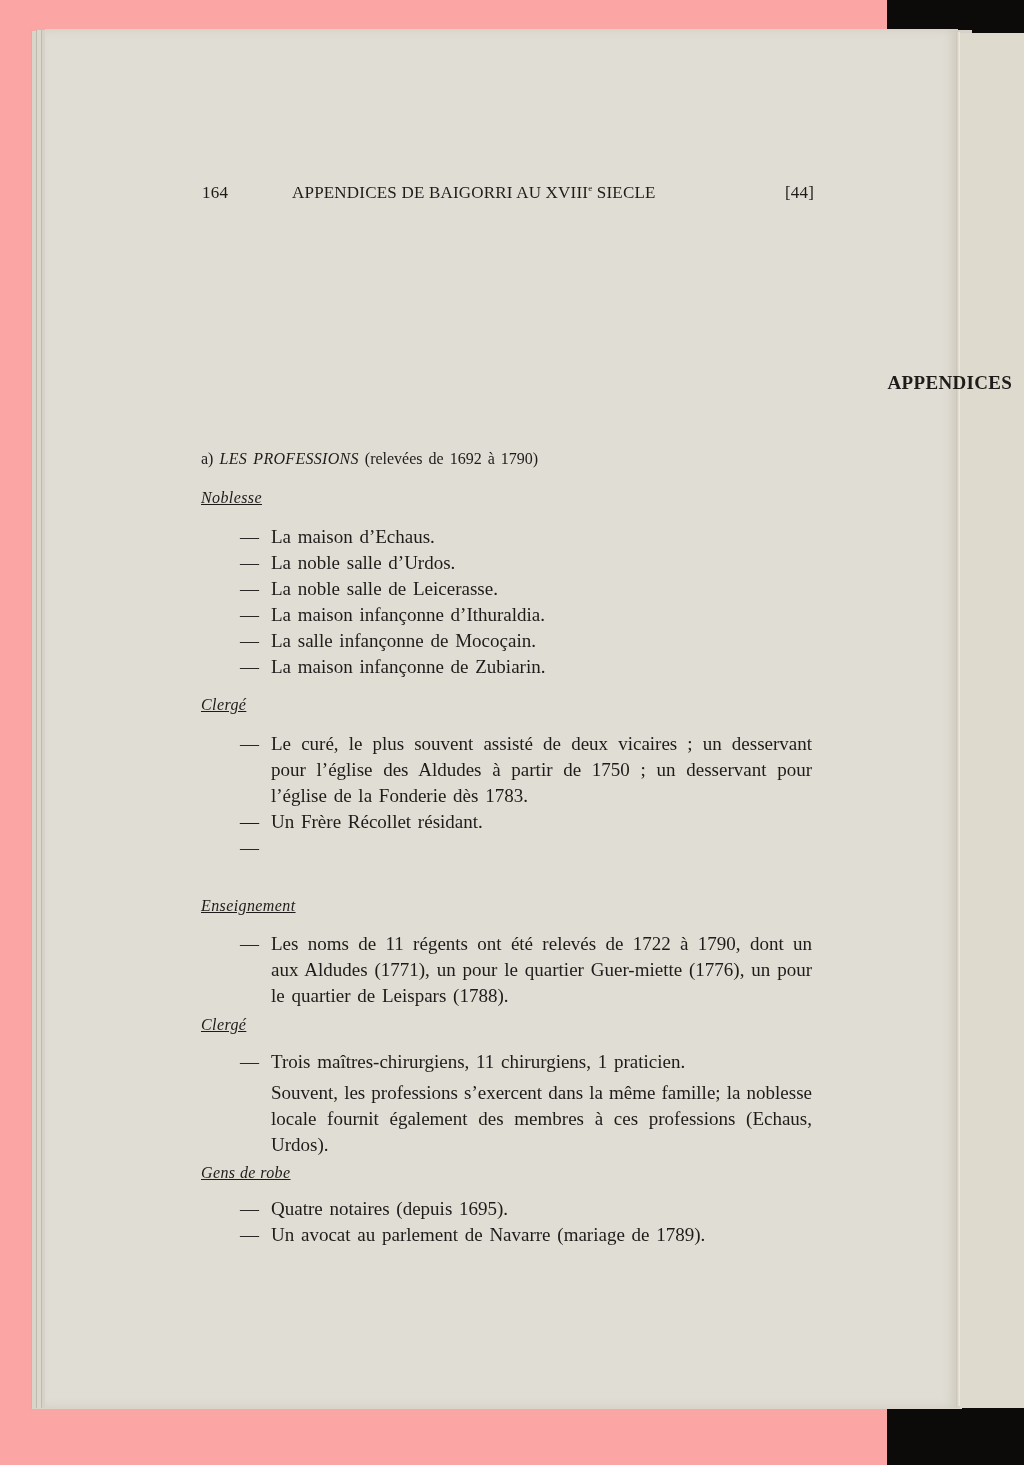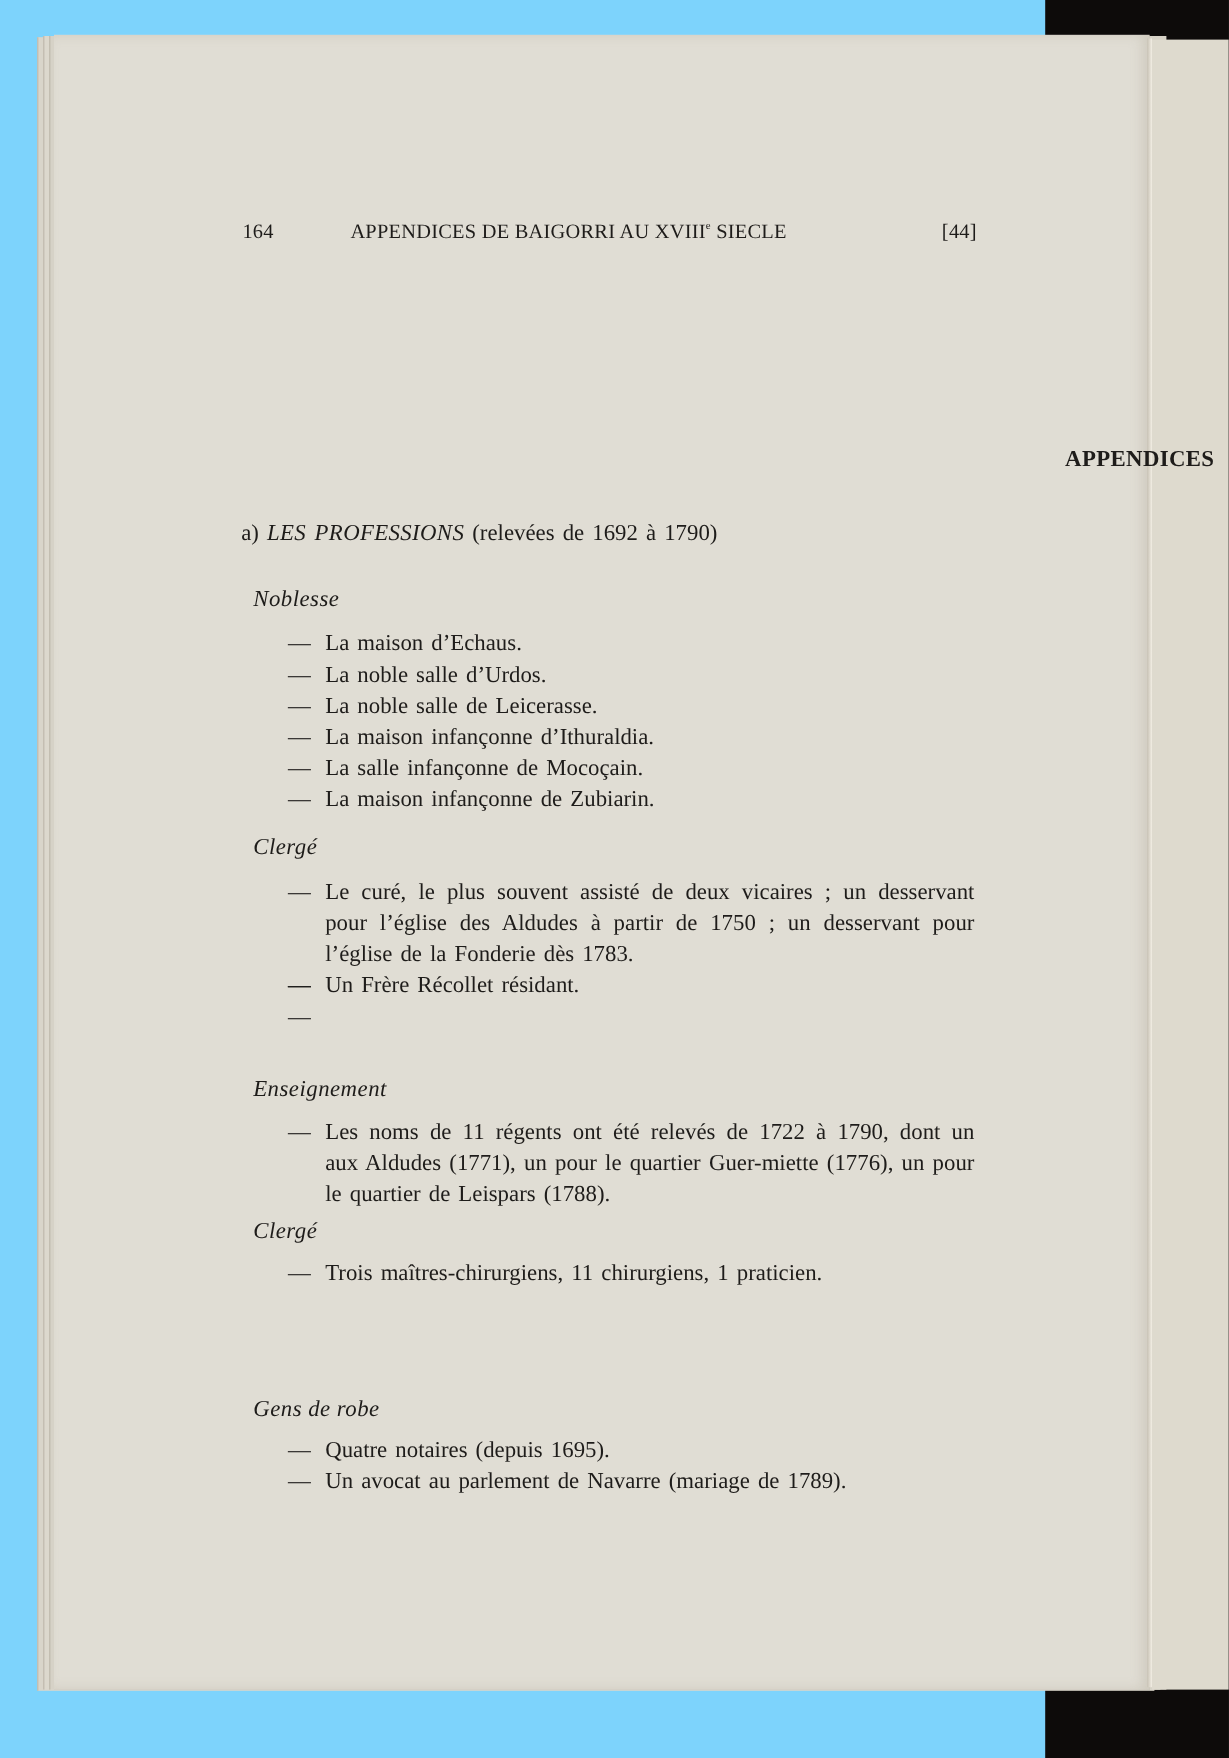--- a/index.html
+++ b/index.html
@@ -7,21 +7,22 @@
     padding: 0;
     width: 1024px;
     height: 1465px;
     overflow: hidden;
     background: #0d0b0a;
   }
   .scan {
     position: relative;
     width: 871px;
     height: 1465px;
-    background: #7dd3fc;
+    background: #fca5a5;
+    padding-left: 16px;
   }
   .page-stack {
     position: absolute;
     left: 31px;
     top: 31px;
     width: 930px;
     height: 1378px;
     background: #d9d5ca;
     border-left: 1px solid #bfb9ac;
   }
@@ -78,32 +79,33 @@
     top: 372px;
     left: 0;
     width: 1012px;
     text-align: right;
     font-weight: bold;
     font-size: 19px;
     letter-spacing: 0.3px;
   }
   .section-title {
     position: absolute;
-    top: 434px;
+    top: 450px;
     left: 201px;
-    font-size: 19px;
+    font-size: 16px;
     word-spacing: 2px;
   }
   .section-title i { letter-spacing: 0.3px; }
   .cat {
     position: absolute;
-    left: 211px;
-    font-size: 19px;
+    left: 201px;
+    font-size: 16px;
     font-style: italic;
     letter-spacing: 0.4px;
+    text-decoration: underline;
   }
   .items {
     position: absolute;
     left: 240px;
     width: 572px;
     font-size: 19px;
     line-height: 26px;
   }
   .item {
     position: relative;
@@ -166,20 +168,21 @@
     </div>
 
     <div class="cat" style="top:897px">Enseignement</div>
     <div class="items" style="top:931px">
       <div class="item"><span class="dash">—</span><span>Les noms de 11 régents ont été relevés de 1722 à 1790, dont un aux Aldudes (1771), un pour le quartier Guer-miette (1776), un pour le quartier de Leispars (1788).</span></div>
     </div>
 
     <div class="cat" style="top:1016px">Clergé</div>
     <div class="items" style="top:1049px">
       <div class="item"><span class="dash">—</span><span>Trois maîtres-chirurgiens, 11 chirurgiens, 1 praticien.</span></div>
+      <div class="note">Souvent, les professions s’exercent dans la même famille; la noblesse locale fournit également des membres à ces professions (Echaus, Urdos).</div>
     </div>
 
     <div class="cat" style="top:1164px">Gens de robe</div>
     <div class="items" style="top:1196px">
       <div class="item"><span class="dash">—</span><span>Quatre notaires (depuis 1695).</span></div>
       <div class="item"><span class="dash">—</span><span>Un avocat au parlement de Navarre (mariage de 1789).</span></div>
     </div>
   </div>
 </div>
 

